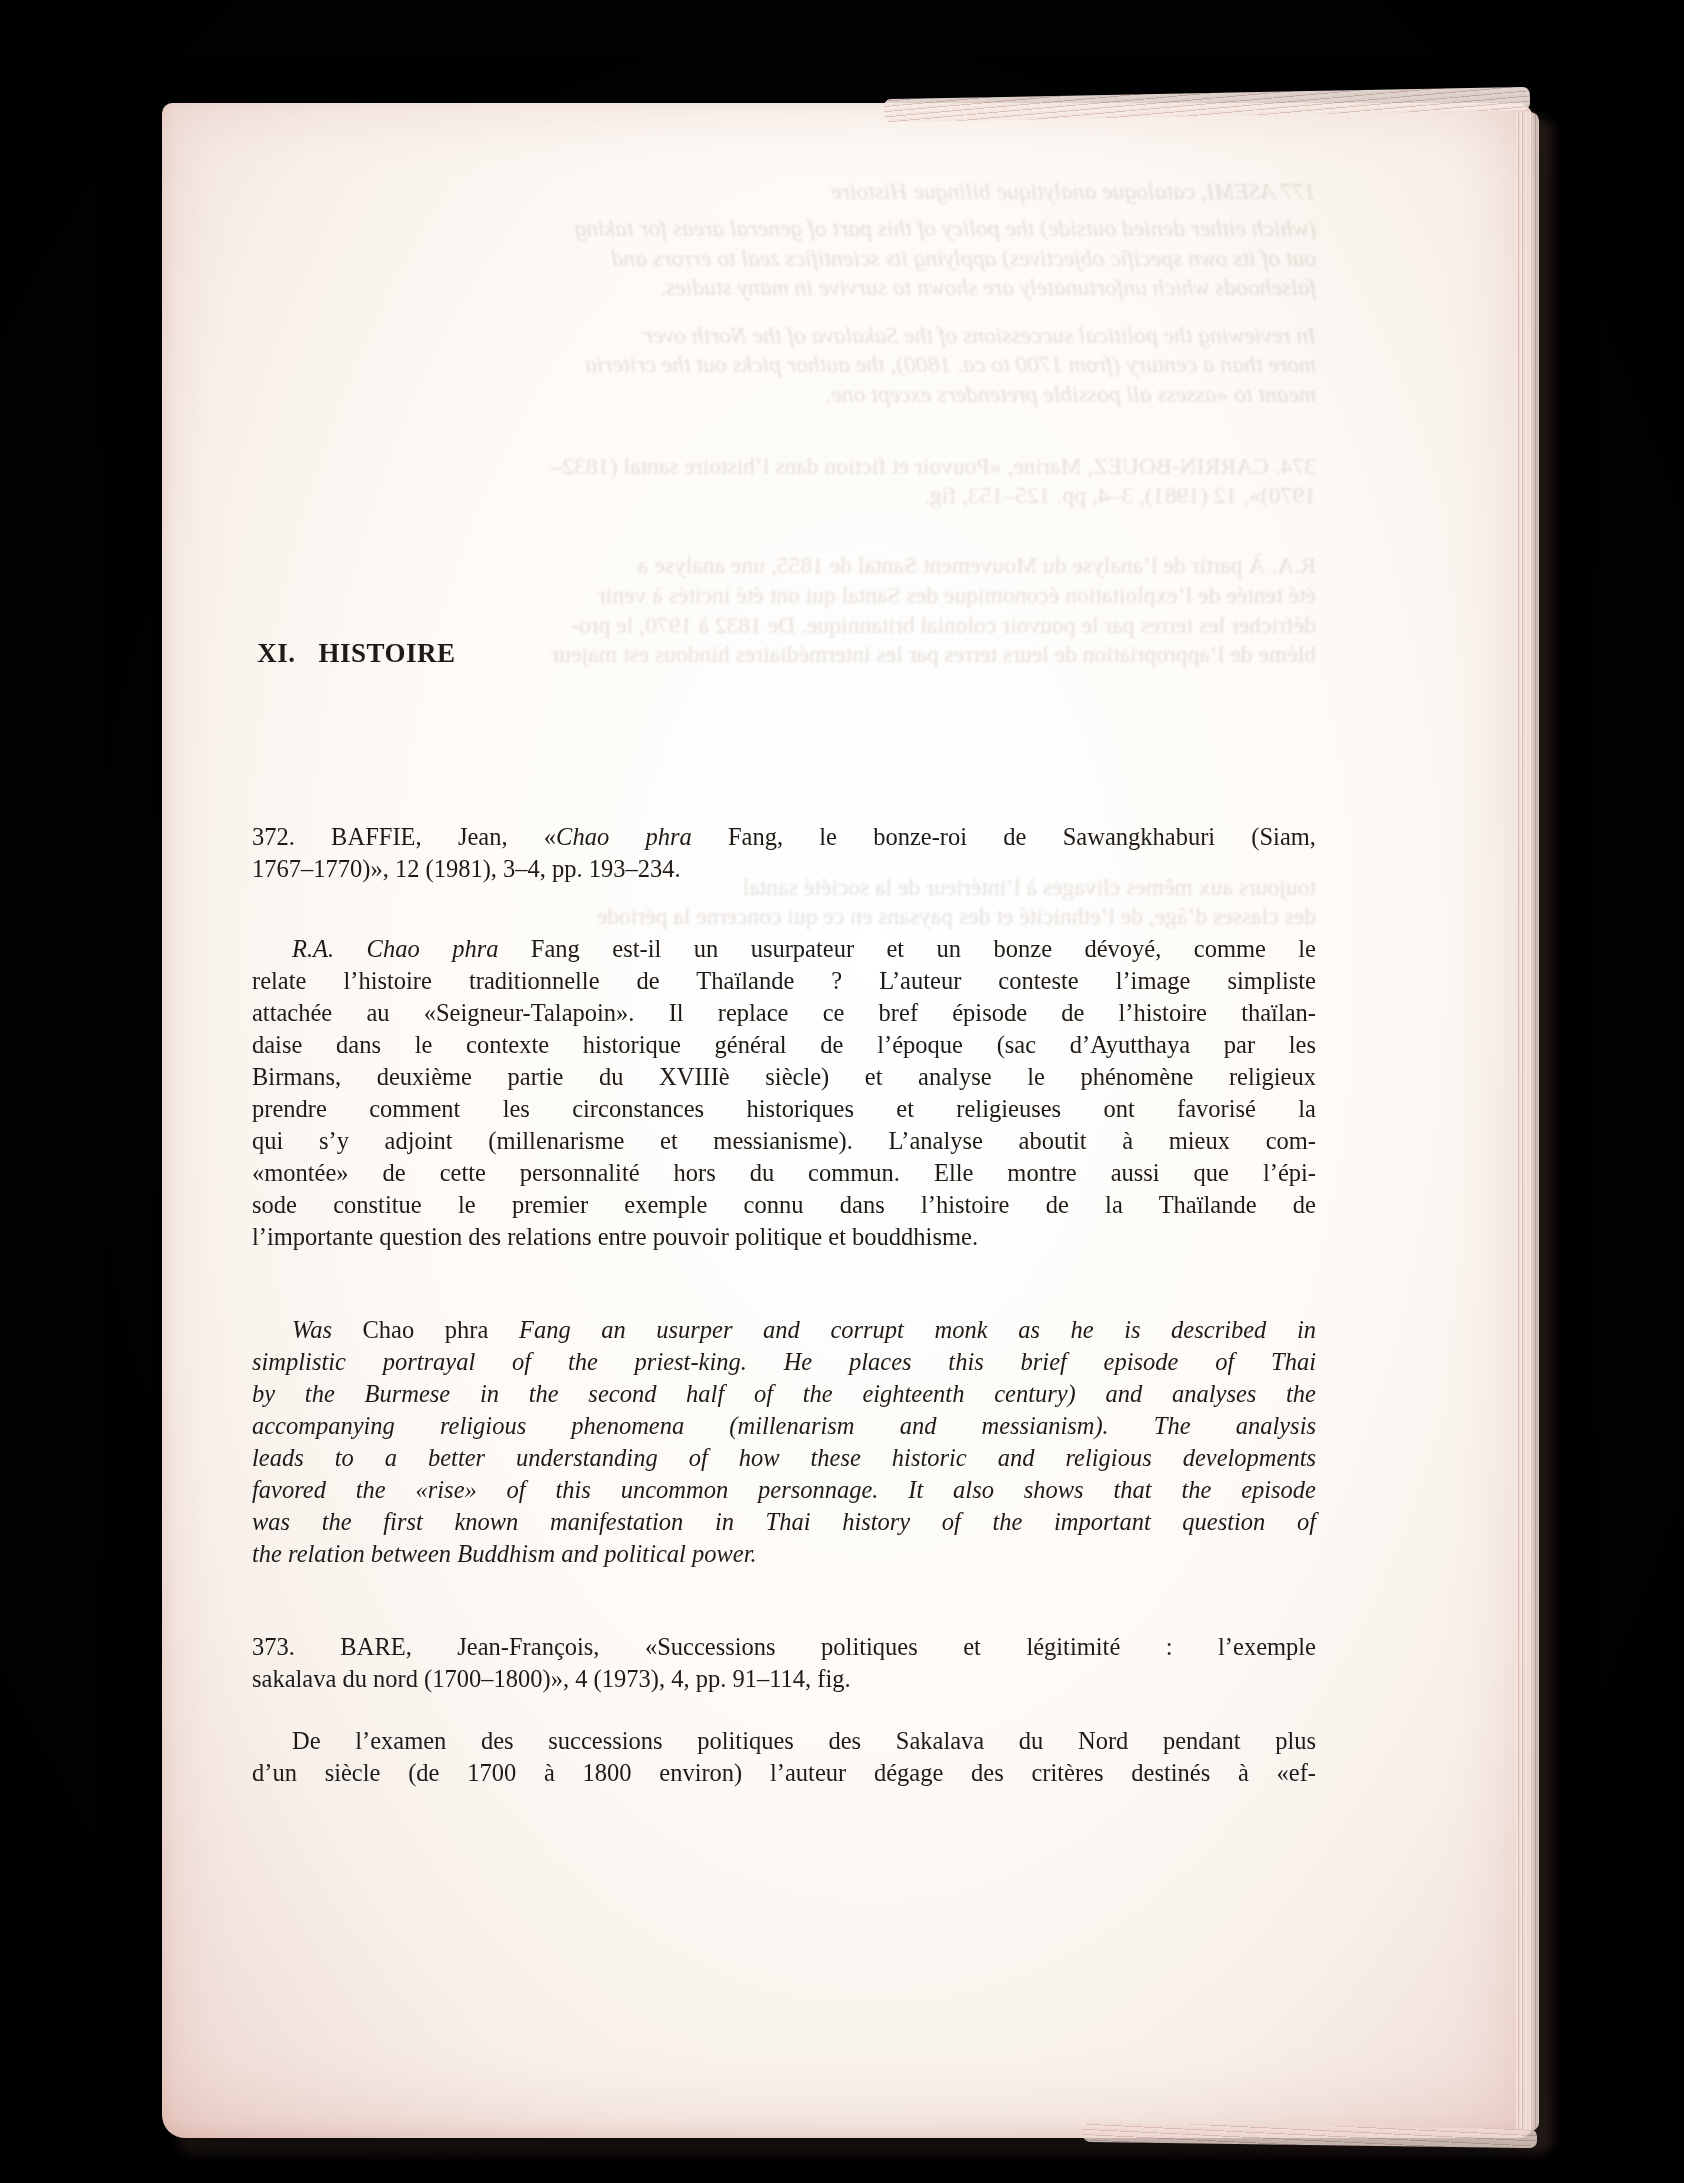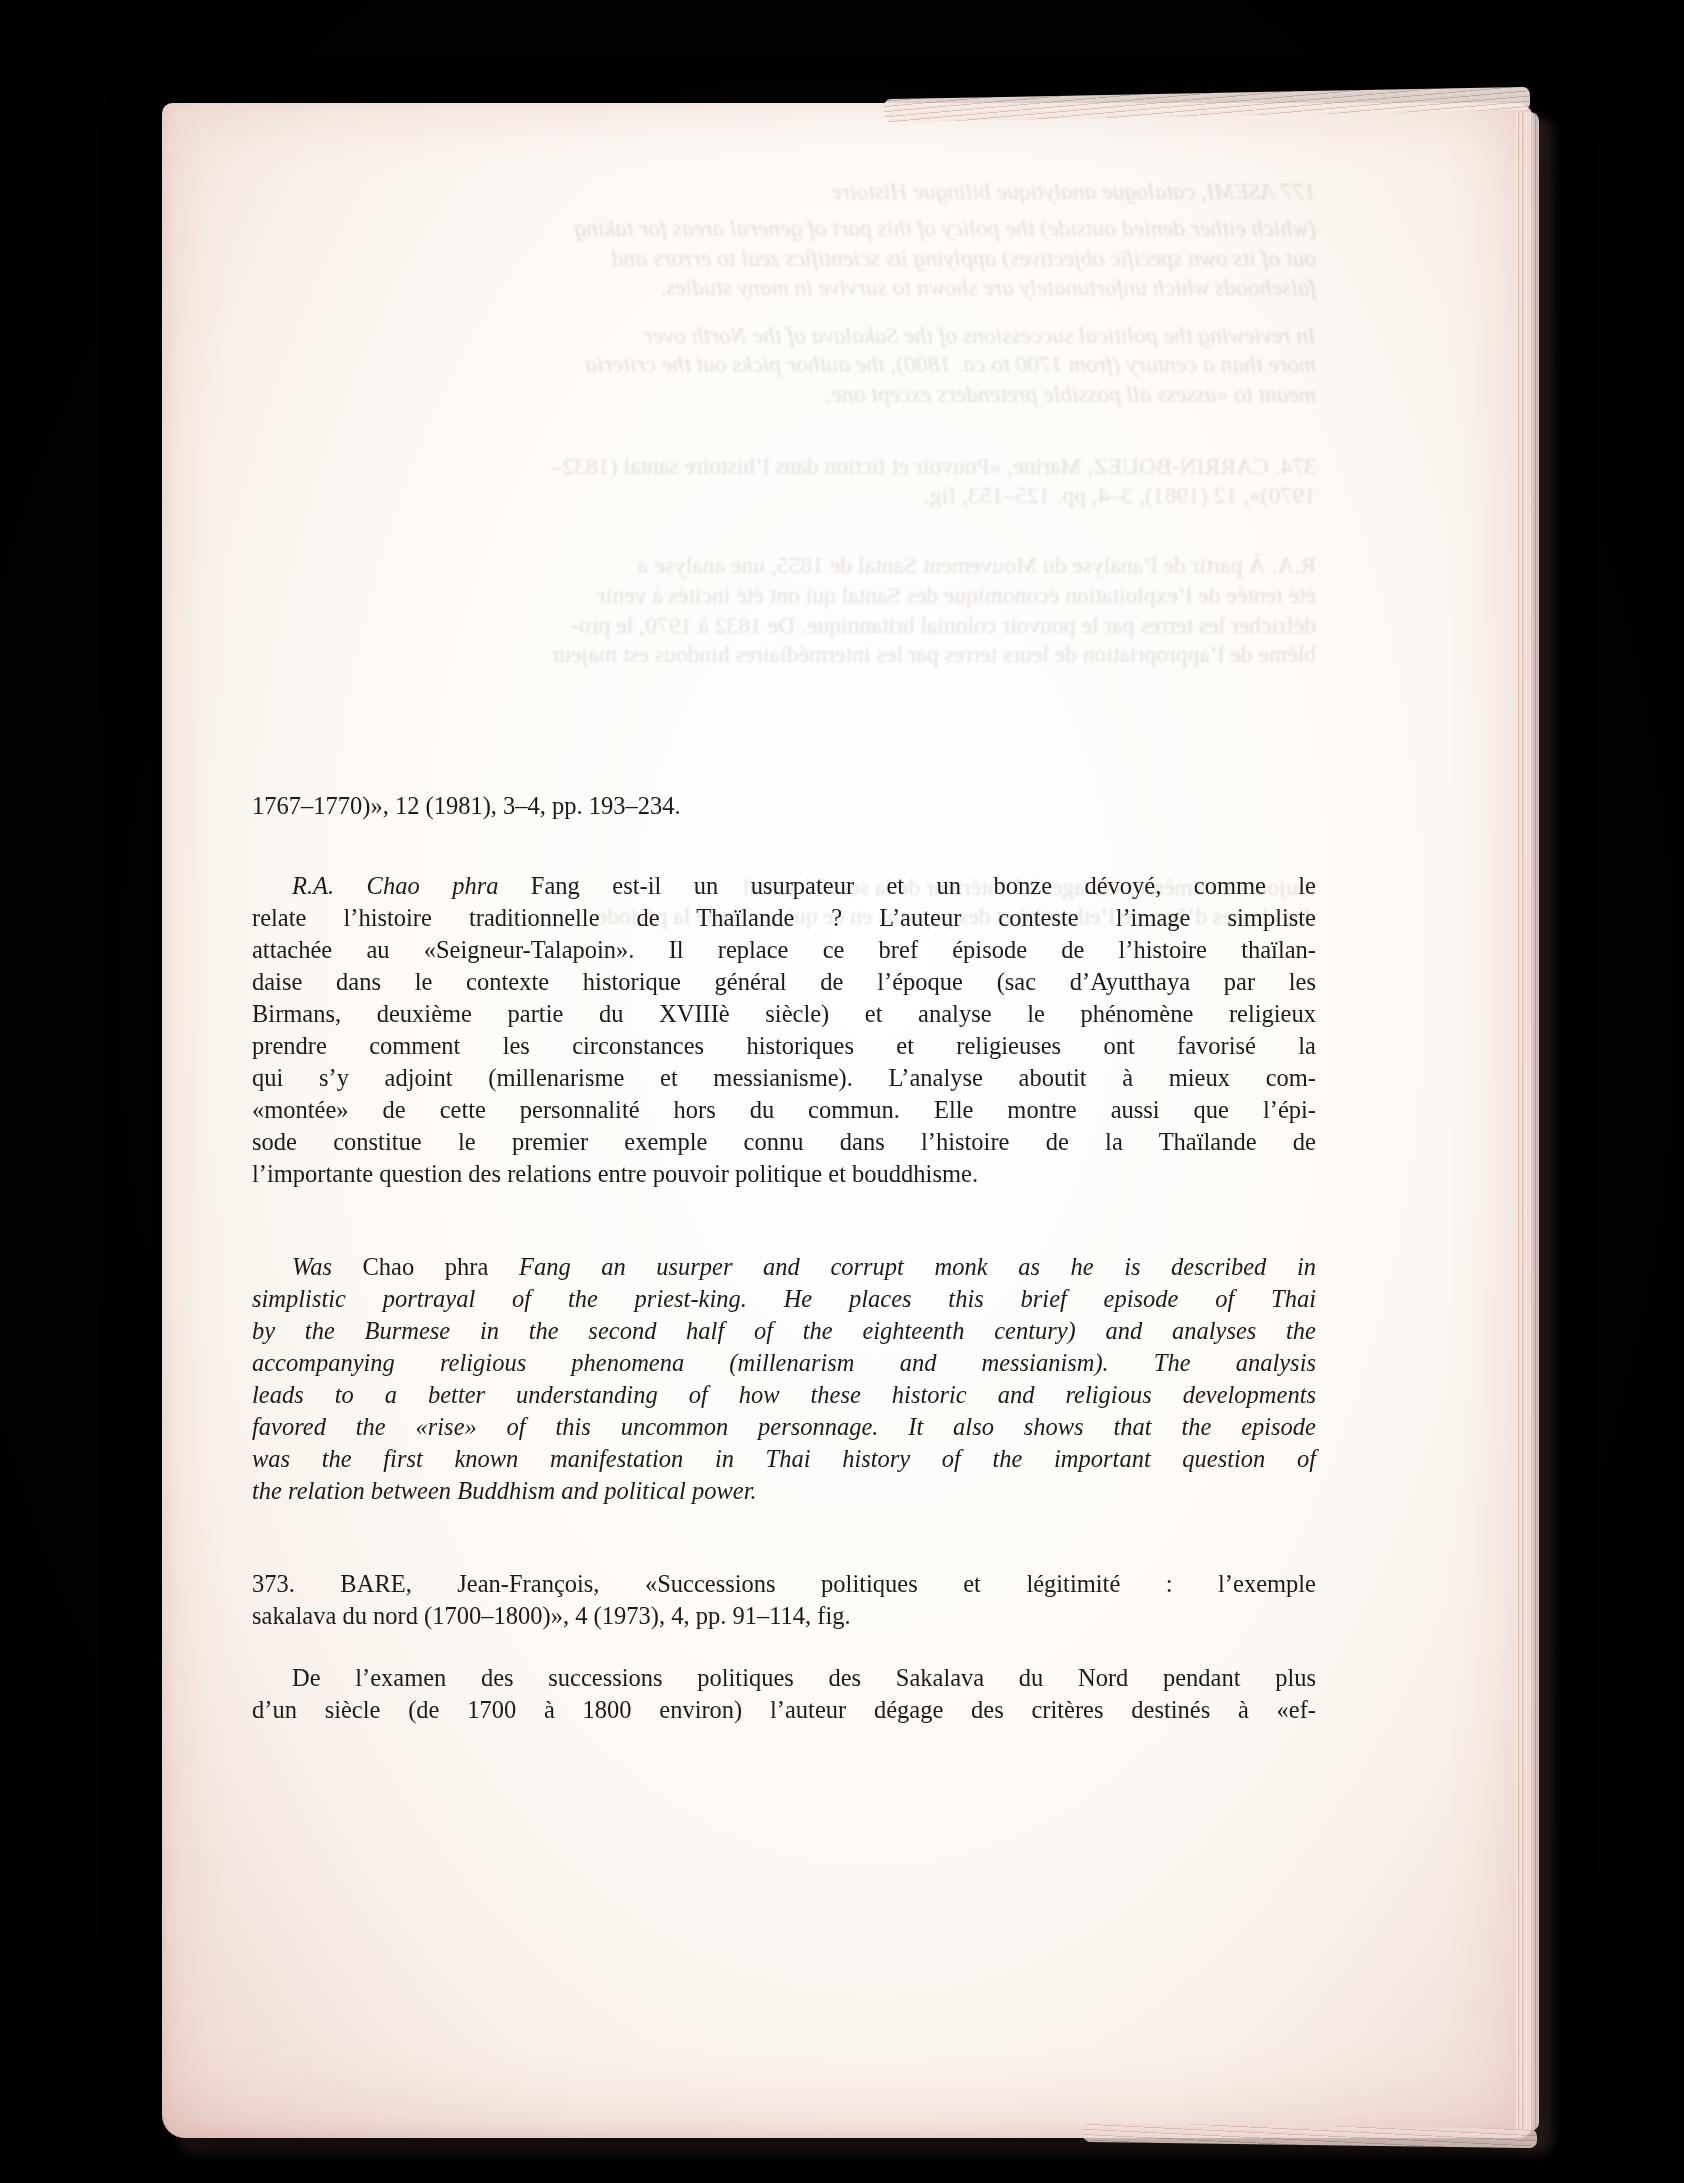--- a/index.html
+++ b/index.html
@@ -112,22 +112,24 @@
         <div class="gline" style="top: 377px;">1970)», 12 (1981), 3–4, pp. 125–153, fig.</div>
         <div class="gline" style="top: 447px;">R.A. À partir de l’analyse du Mouvement Santal de 1855, une analyse a</div>
         <div class="gline" style="top: 477px;">été tentée de l’exploitation économique des Santal qui ont été incités à venir</div>
         <div class="gline" style="top: 507px;">défricher les terres par le pouvoir colonial britannique. De 1832 à 1970, le pro-</div>
         <div class="gline" style="top: 536px;">blème de l’appropriation de leurs terres par les intermédiaires hindous est majeur</div>
         <div class="gline" style="top: 769px;">toujours aux mêmes clivages à l’intérieur de la société santal</div>
         <div class="gline" style="top: 798px;">des classes d’âge, de l’ethnicité et des paysans en ce qui concerne la période</div>
       </div>
 
     <div class="content">
+      <h1 class="heading"><span class="h-num">XI.</span><span>HISTOIRE</span></h1>
       <div class="paras" id="paras">
           <div class="para roman">
+            <div class="line"><span>372. BAFFIE, Jean, «</span><span class="alt">Chao phra</span><span> Fang, le bonze-roi de Sawangkhaburi (Siam,</span></div>
             <div class="line last"><span>1767–1770)», 12 (1981), 3–4, pp. 193–234.</span></div>
           </div>
           <div class="para roman">
             <div class="line indent"><span class="alt">R.A. Chao phra</span><span> Fang est-il un usurpateur et un bonze dévoyé, comme le</span></div>
             <div class="line"><span>relate l’histoire traditionnelle de Thaïlande ? L’auteur conteste l’image simpliste</span></div>
             <div class="line"><span>attachée au «Seigneur-Talapoin». Il replace ce bref épisode de l’histoire thaïlan-</span></div>
             <div class="line"><span>daise dans le contexte historique général de l’époque (sac d’Ayutthaya par les</span></div>
             <div class="line"><span>Birmans, deuxième partie du XVIIIè siècle) et analyse le phénomène religieux</span></div>
             <div class="line"><span>prendre comment les circonstances historiques et religieuses ont favorisé la</span></div>
             <div class="line"><span>qui s’y adjoint (millenarisme et messianisme). L’analyse aboutit à mieux com-</span></div>

